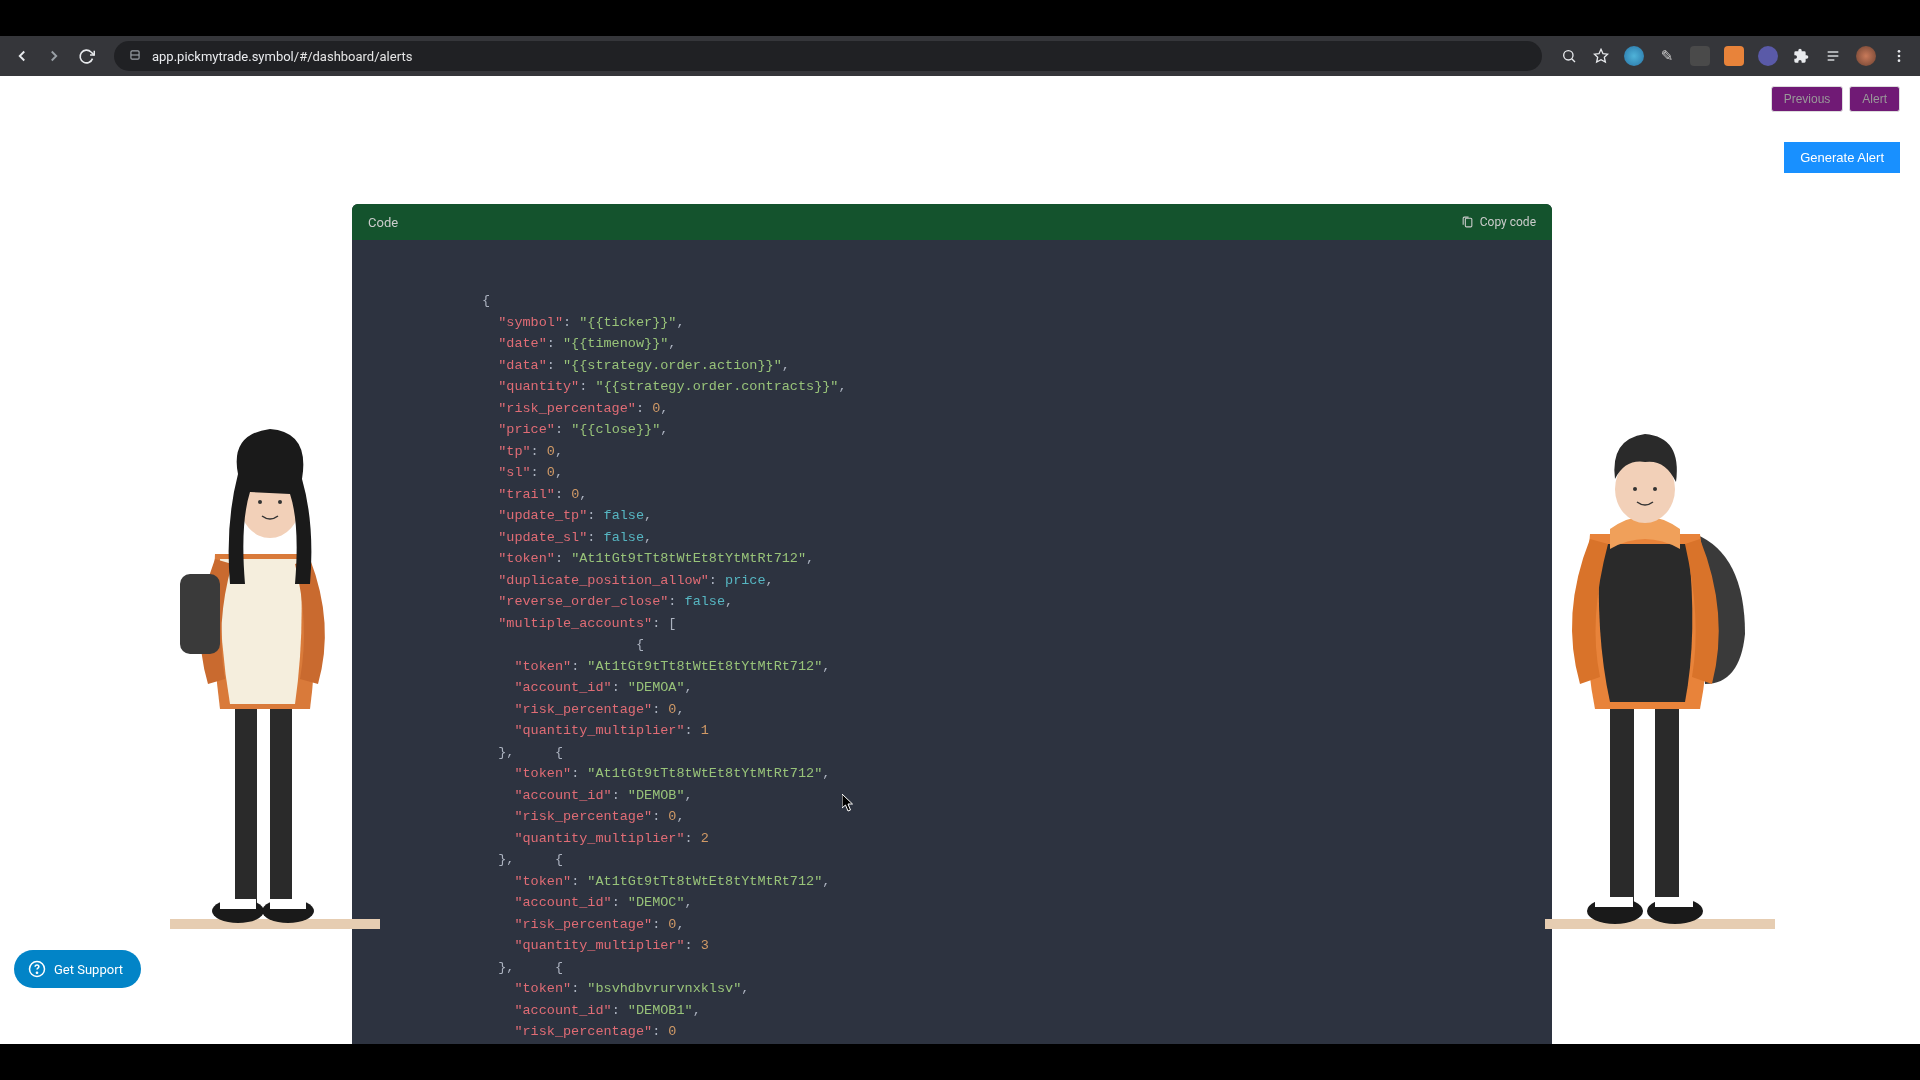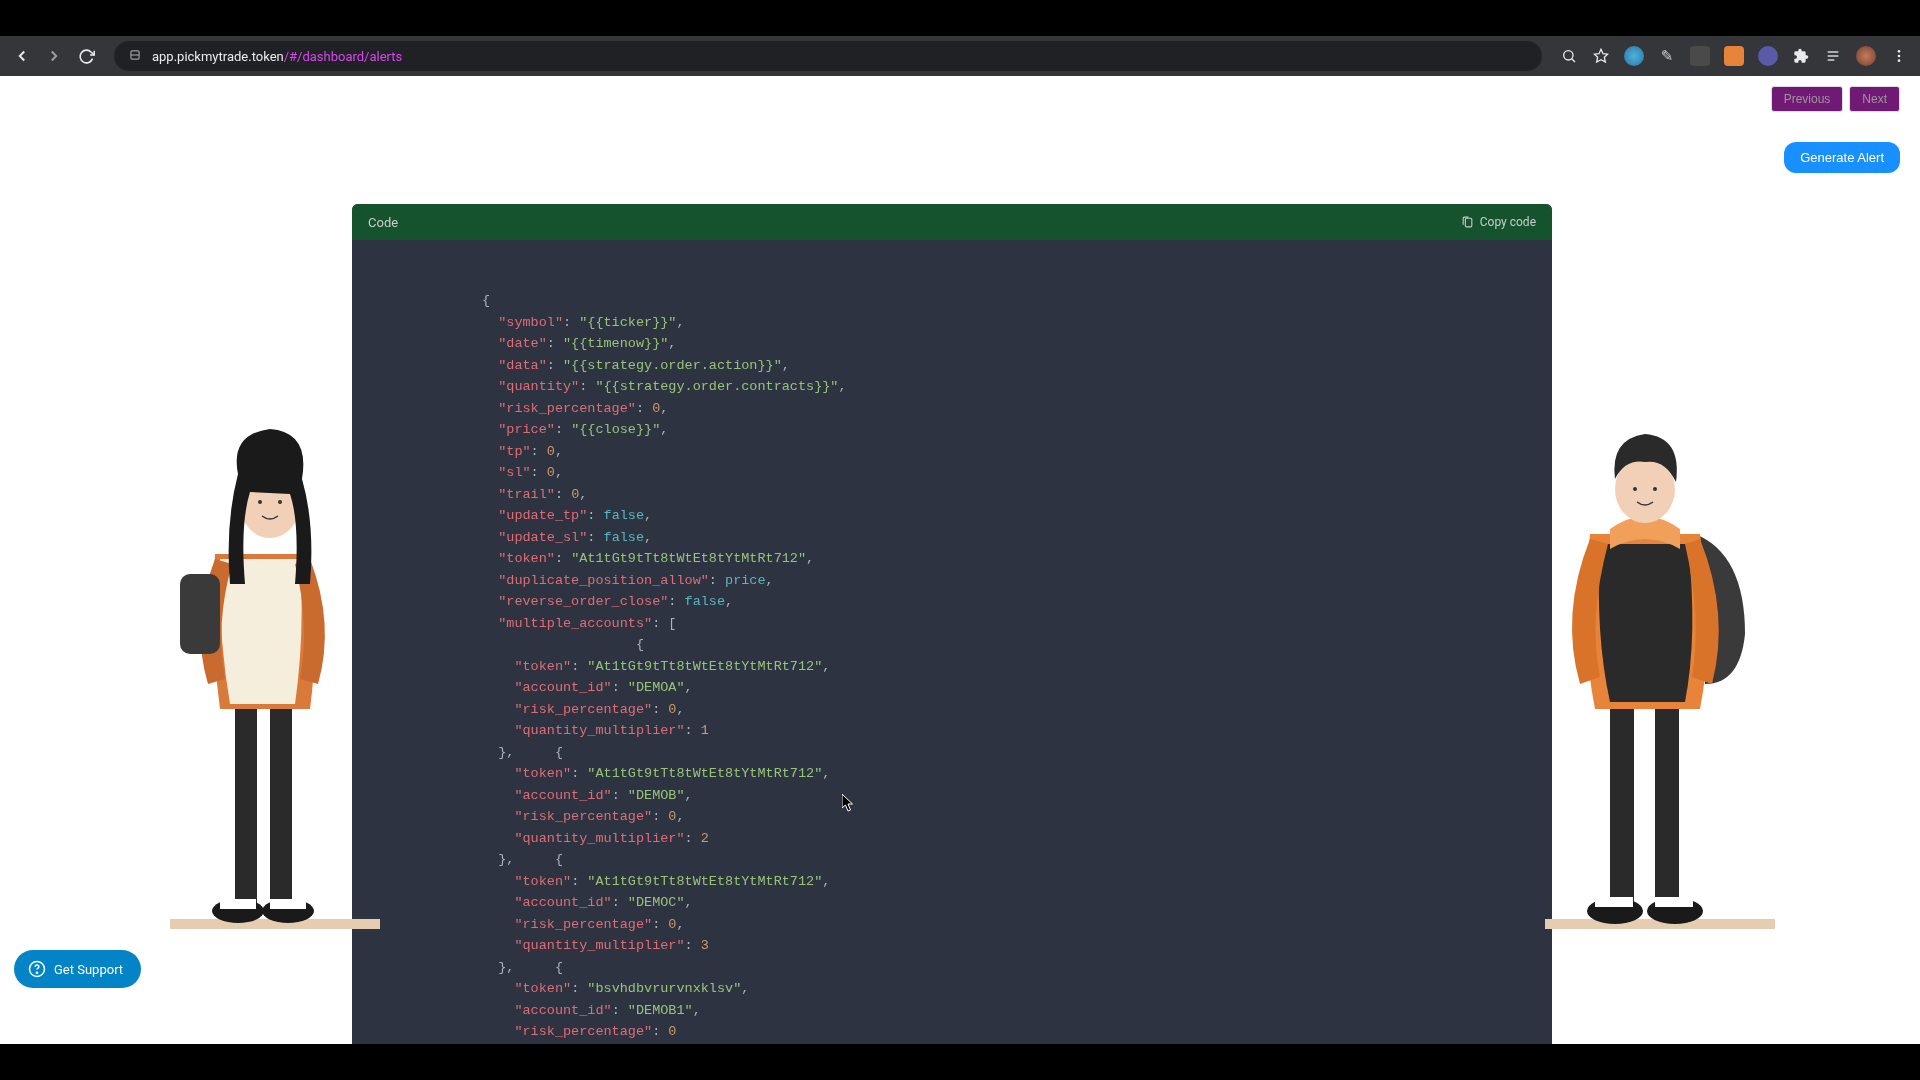--- a/index.html
+++ b/index.html
@@ -30,21 +30,21 @@
   height: 30px;
   display: flex;
   align-items: center;
   padding: 0 14px;
   gap: 10px;
   color: #e8eaed;
   font-size: 13px;
   margin: 0 6px;
 }
 .url-bar .site-icon { color:#9aa0a6; font-size:12px; }
-.url-text span.path { color: #d946ef; }
+.url-text span.path { color: #e5e5e5; }
 .toolbar-icons { display:flex; gap:14px; align-items:center; }
 .toolbar-icons .ico { width:18px; height:18px; color:#e8eaed; display:flex; align-items:center; justify-content:center; font-size:15px; }
 .ext-ico { width:20px; height:20px; border-radius:4px; display:inline-block; }
 
 .viewport {
   position: relative;
   background: #fff;
   height: 968px;
   overflow: hidden;
 }
@@ -67,21 +67,21 @@
 }
 
 .generate-btn {
   position: absolute;
   top: 66px;
   right: 20px;
   background: #1890ff;
   color: #fff;
   border: none;
   padding: 8px 16px;
-  border-radius: 12px;
+  border-radius: 0;
   font-size: 13px;
   cursor: pointer;
 }
 
 .code-panel {
   position: absolute;
   top: 128px;
   left: 352px;
   width: 1200px;
   bottom: 0;
@@ -168,21 +168,21 @@
         <path d="M20.49 15a9 9 0 1 1-2.12-9.36L23 10"></path>
       </svg>
   </span>
   <div class="url-bar">
     <span class="site-icon">
       <svg width="14" height="14" viewBox="0 0 24 24" fill="none" stroke="currentColor" stroke-width="2">
           <rect x="5" y="5" width="14" height="14" rx="2"></rect>
           <line x1="5" y1="12" x2="19" y2="12"></line>
         </svg>
     </span>
-    <span class="url-text"><span>app.pickmytrade.token</span><span class="path">/#/dashboard/alerts</span></span>
+    <span class="url-text"><span>app.pickmytrade.symbol</span><span class="path">/#/dashboard/alerts</span></span>
   </div>
   <div class="toolbar-icons">
     <span class="ico">
         <svg width="16" height="16" viewBox="0 0 24 24" fill="none" stroke="currentColor" stroke-width="2">
           <circle cx="11" cy="11" r="7"></circle>
           <line x1="21" y1="21" x2="16" y2="16"></line>
         </svg>
       </span>
     <span class="ico">
         <svg width="16" height="16" viewBox="0 0 24 24" fill="none" stroke="currentColor" stroke-width="2">
@@ -214,21 +214,21 @@
           <circle cx="12" cy="19" r="2"></circle>
         </svg>
       </span>
   </div>
 </div>
 
 <div class="viewport">
 
   <div class="pagination-row">
     <button class="page-btn">Previous</button>
-    <button class="page-btn">Next</button>
+    <button class="page-btn">Alert</button>
   </div>
 
   <button class="generate-btn">Generate Alert</button>
 
   <div class="code-panel">
     <div class="code-header">
       <span>Code</span>
       <span class="copy-code">
         <svg width="13" height="13" viewBox="0 0 24 24" fill="none" stroke="currentColor" stroke-width="2">
             <rect x="8" y="4" width="12" height="16" rx="2"></rect>

